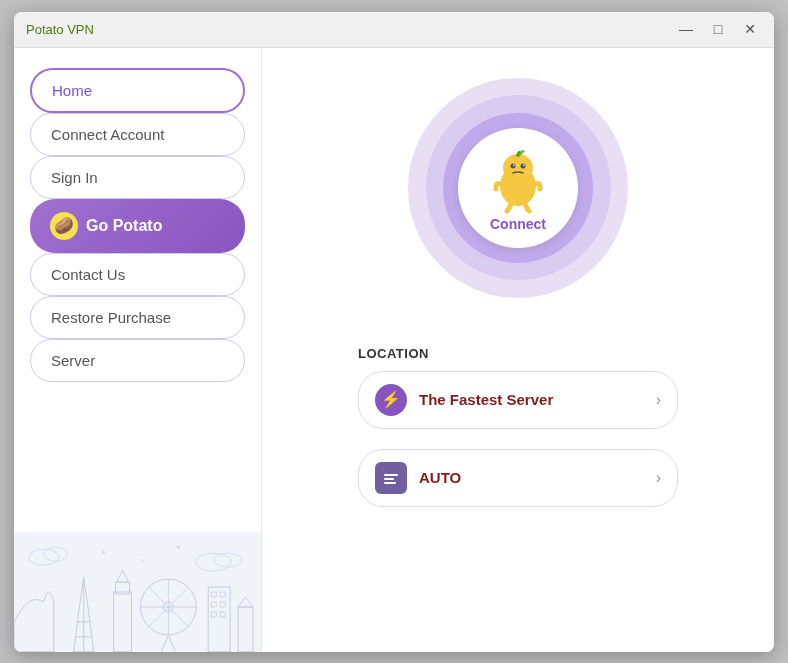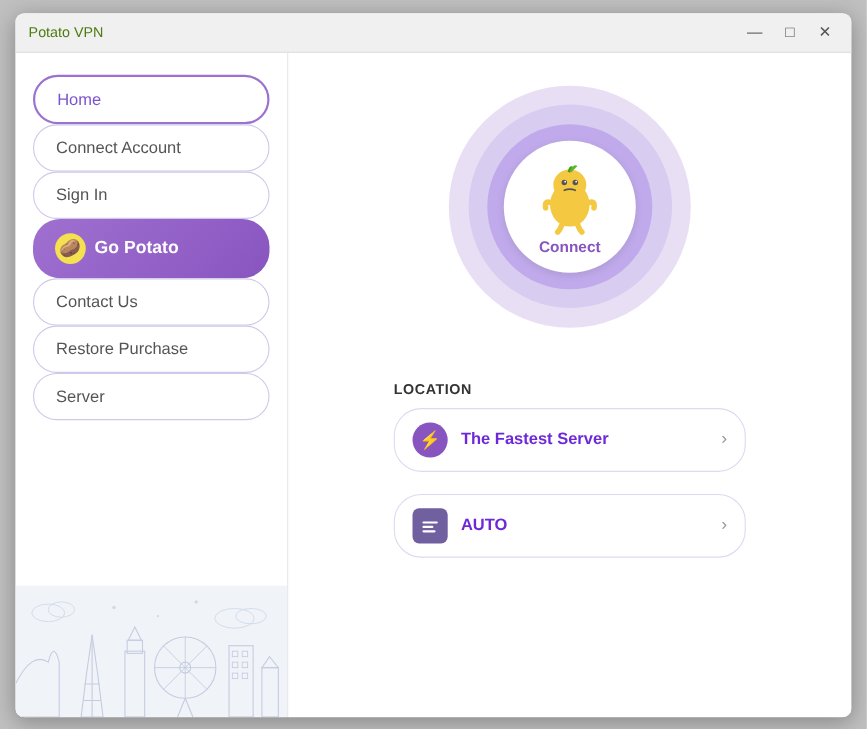--- a/index.html
+++ b/index.html
@@ -256,21 +256,21 @@
     }
 
     .item-icon.protocol-icon {
       background: #7060a0;
       border-radius: 6px;
     }
 
     .item-text {
       font-size: 15px;
       font-weight: 600;
-      color: #6d28d9;
+      color: #7f1d1d;
       flex: 1;
     }
 
     .item-chevron {
       color: #999;
       font-size: 16px;
     }
 
     
     svg.cityscape {

